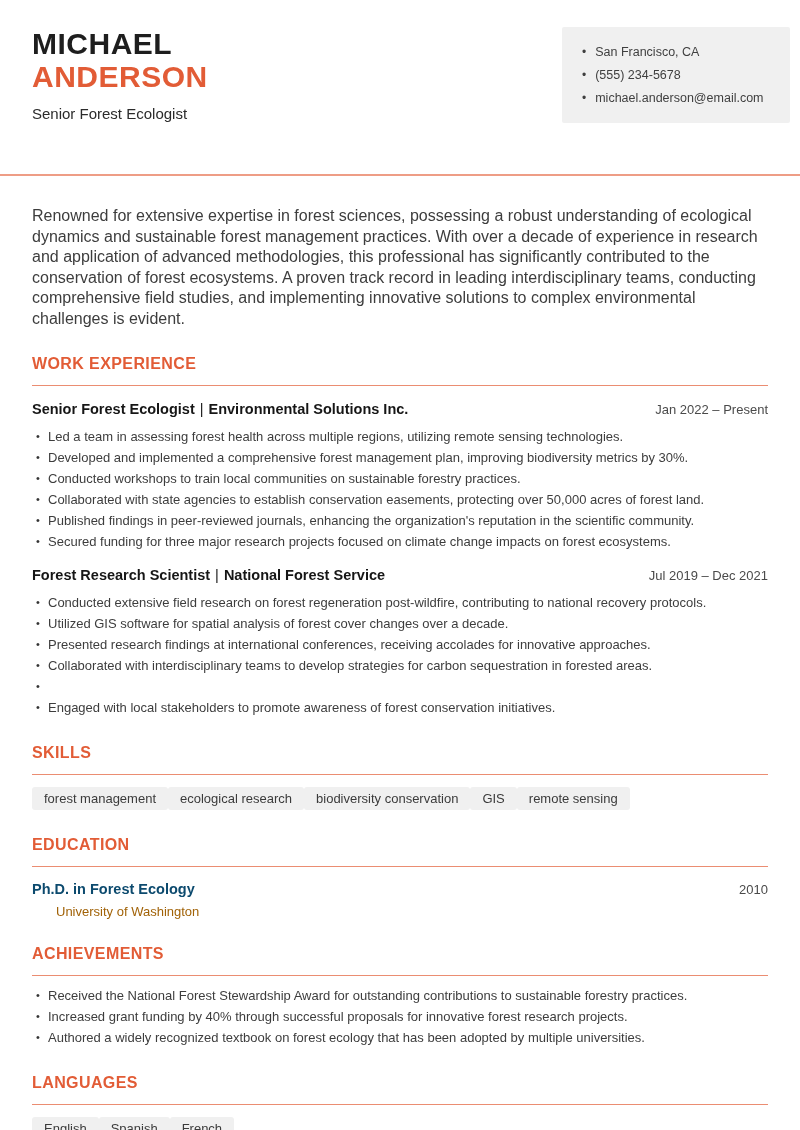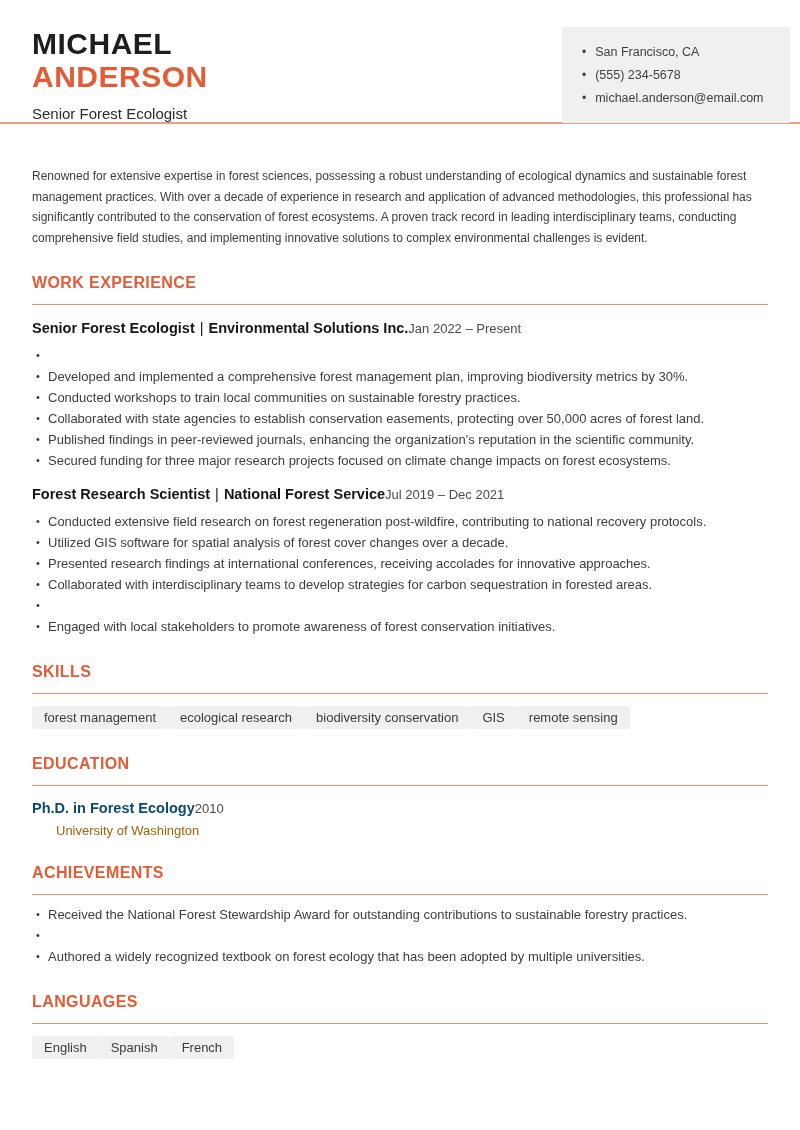--- a/index.html
+++ b/index.html
@@ -9,51 +9,51 @@
     background: #ffffff;
     font-family: "Liberation Sans", sans-serif;
     color: #3b3b3b;
     overflow: hidden;
   }
   .header {
     display: flex;
     justify-content: space-between;
     align-items: flex-start;
     box-sizing: border-box;
-    height: 122px;
+    height: 174px;
     padding: 27px 10px 0 32px;
   }
   .name h1 { margin: 0; font-size: 30px; line-height: 33px; font-weight: 800; letter-spacing: 0.5px; }
   .name .first { display: block; color: #1e1e1e; }
   .name .last  { display: block; color: #e25c36; }
   .subtitle { margin-top: 12px; font-size: 15px; color: #2b2b2b; }
   .contact-card {
     background: #f0f0f0;
     width: 228px;
     box-sizing: border-box;
     padding: 14px 14px 13px 20px;
     border-radius: 2px;
   }
   .contact-item { display: flex; align-items: baseline; font-size: 12.5px; line-height: 23px; color: #3f3f3f; }
   .contact-item .dot { margin-right: 9px; font-size: 12px; color: #3f3f3f; }
   .top-divider { border: none; border-top: 2px solid rgba(226, 92, 54, 0.6); margin: 0; }
   .content { padding: 0 32px; }
-  .summary { margin-top: 42px; font-size: 12px; line-height: 20.5px; color: #3d3d3d; }
+  .summary { margin-top: 30px; font-size: 16px; line-height: 20.5px; color: #3d3d3d; }
   .section { margin-top: 26px; }
   .section-heading {
     margin: 0;
     font-size: 16px;
     font-weight: 700;
     letter-spacing: 0.4px;
     color: #e25c36;
     padding-bottom: 12px;
     border-bottom: 1px solid rgba(226, 92, 54, 0.7);
   }
   .job { margin-top: 15px; }
-  .row { display: flex; align-items: baseline; }
+  .row { display: flex; justify-content: space-between; align-items: baseline; }
   .job-title-line { font-size: 14.5px; font-weight: 700; color: #161616; }
   .pipe-sep { font-weight: 400; padding: 0 5px; }
   .dates { font-size: 13px; color: #4a4a4a; white-space: nowrap; }
   ul.bullets { list-style: none; margin: 9px 0 0 0; padding: 0; }
   ul.bullets li { display: flex; font-size: 13px; line-height: 21px; color: #3d3d3d; }
   ul.bullets .dot { flex: 0 0 12px; padding-left: 4px; font-size: 11px; color: #333333; }
   .tags { display: flex; flex-wrap: wrap; margin-top: 12px; }
   .tag {
     background: #f0f0f0;
     border-radius: 3px;
@@ -105,20 +105,21 @@
     <div class="job">
       <div class="row">
         <div class="job-title-line">
           <span>Senior Forest Ecologist</span><span class="pipe-sep">|</span><span>Environmental Solutions Inc.</span>
         </div>
         <div class="dates">Jan 2022 – Present</div>
       </div>
       <ul class="bullets">
         <li>
             <span class="dot">•</span>
+            <span>Led a team in assessing forest health across multiple regions, utilizing remote sensing technologies.</span>
           </li>
         <li>
             <span class="dot">•</span>
             <span>Developed and implemented a comprehensive forest management plan, improving biodiversity metrics by 30%.</span>
           </li>
         <li>
             <span class="dot">•</span>
             <span>Conducted workshops to train local communities on sustainable forestry practices.</span>
           </li>
         <li>
@@ -195,20 +196,21 @@
 
   <section class="section">
     <h2 class="section-heading">ACHIEVEMENTS</h2>
     <ul class="bullets">
       <li>
           <span class="dot">•</span>
           <span>Received the National Forest Stewardship Award for outstanding contributions to sustainable forestry practices.</span>
         </li>
       <li>
           <span class="dot">•</span>
+          <span>Increased grant funding by 40% through successful proposals for innovative forest research projects.</span>
         </li>
       <li>
           <span class="dot">•</span>
           <span>Authored a widely recognized textbook on forest ecology that has been adopted by multiple universities.</span>
         </li>
     </ul>
   </section>
 
   <section class="section">
     <h2 class="section-heading">LANGUAGES</h2>

